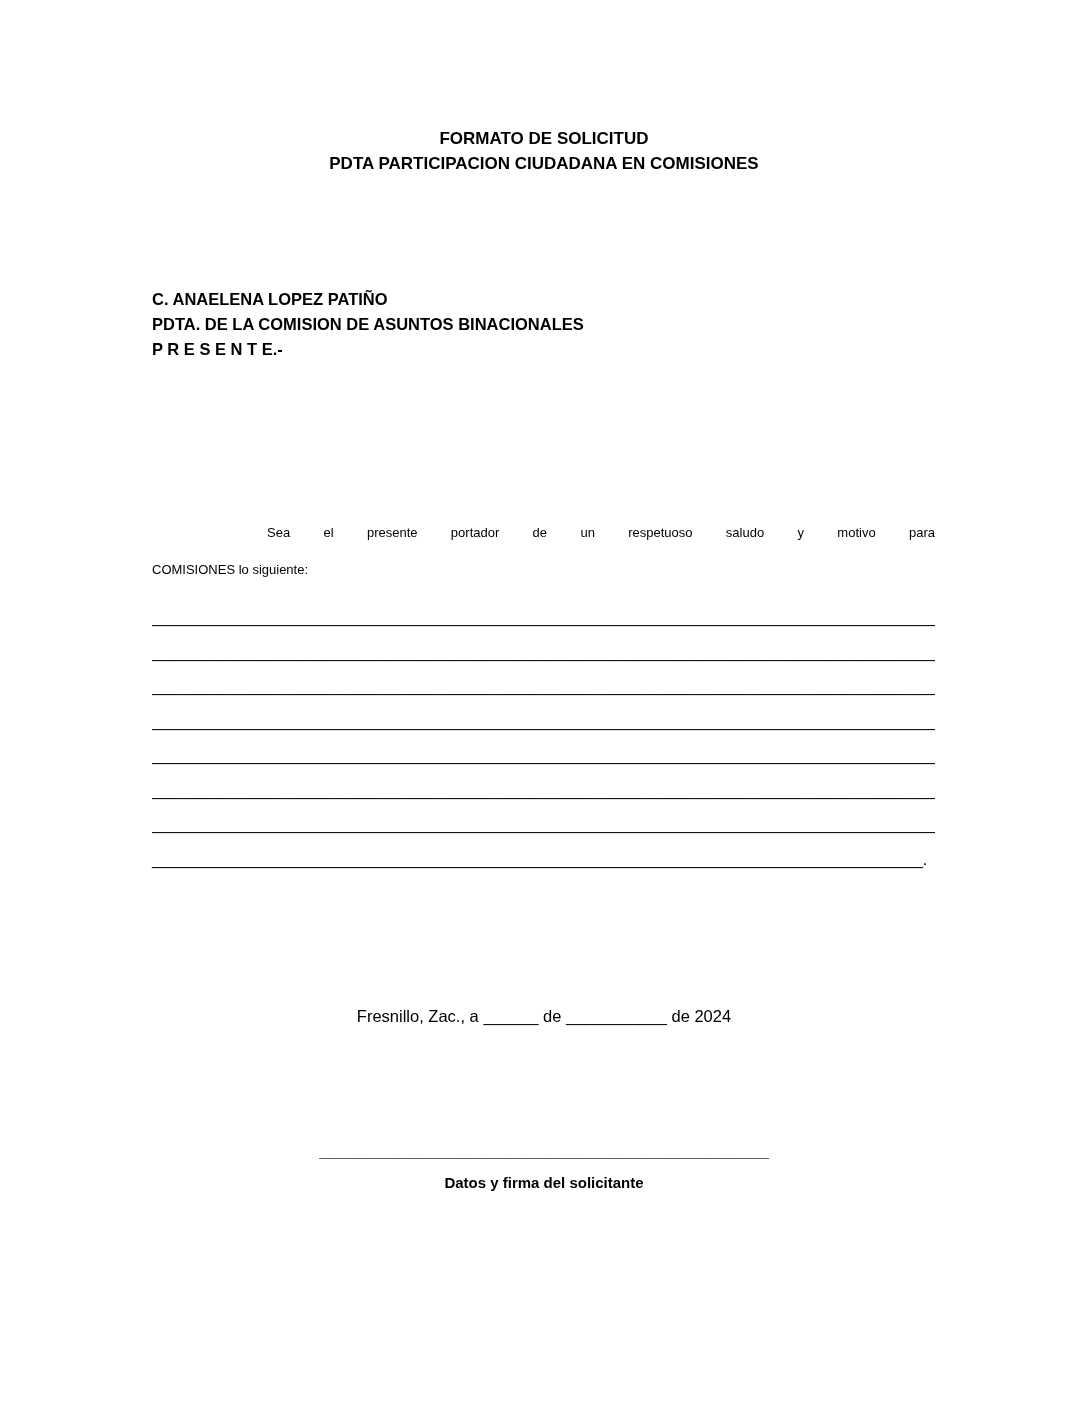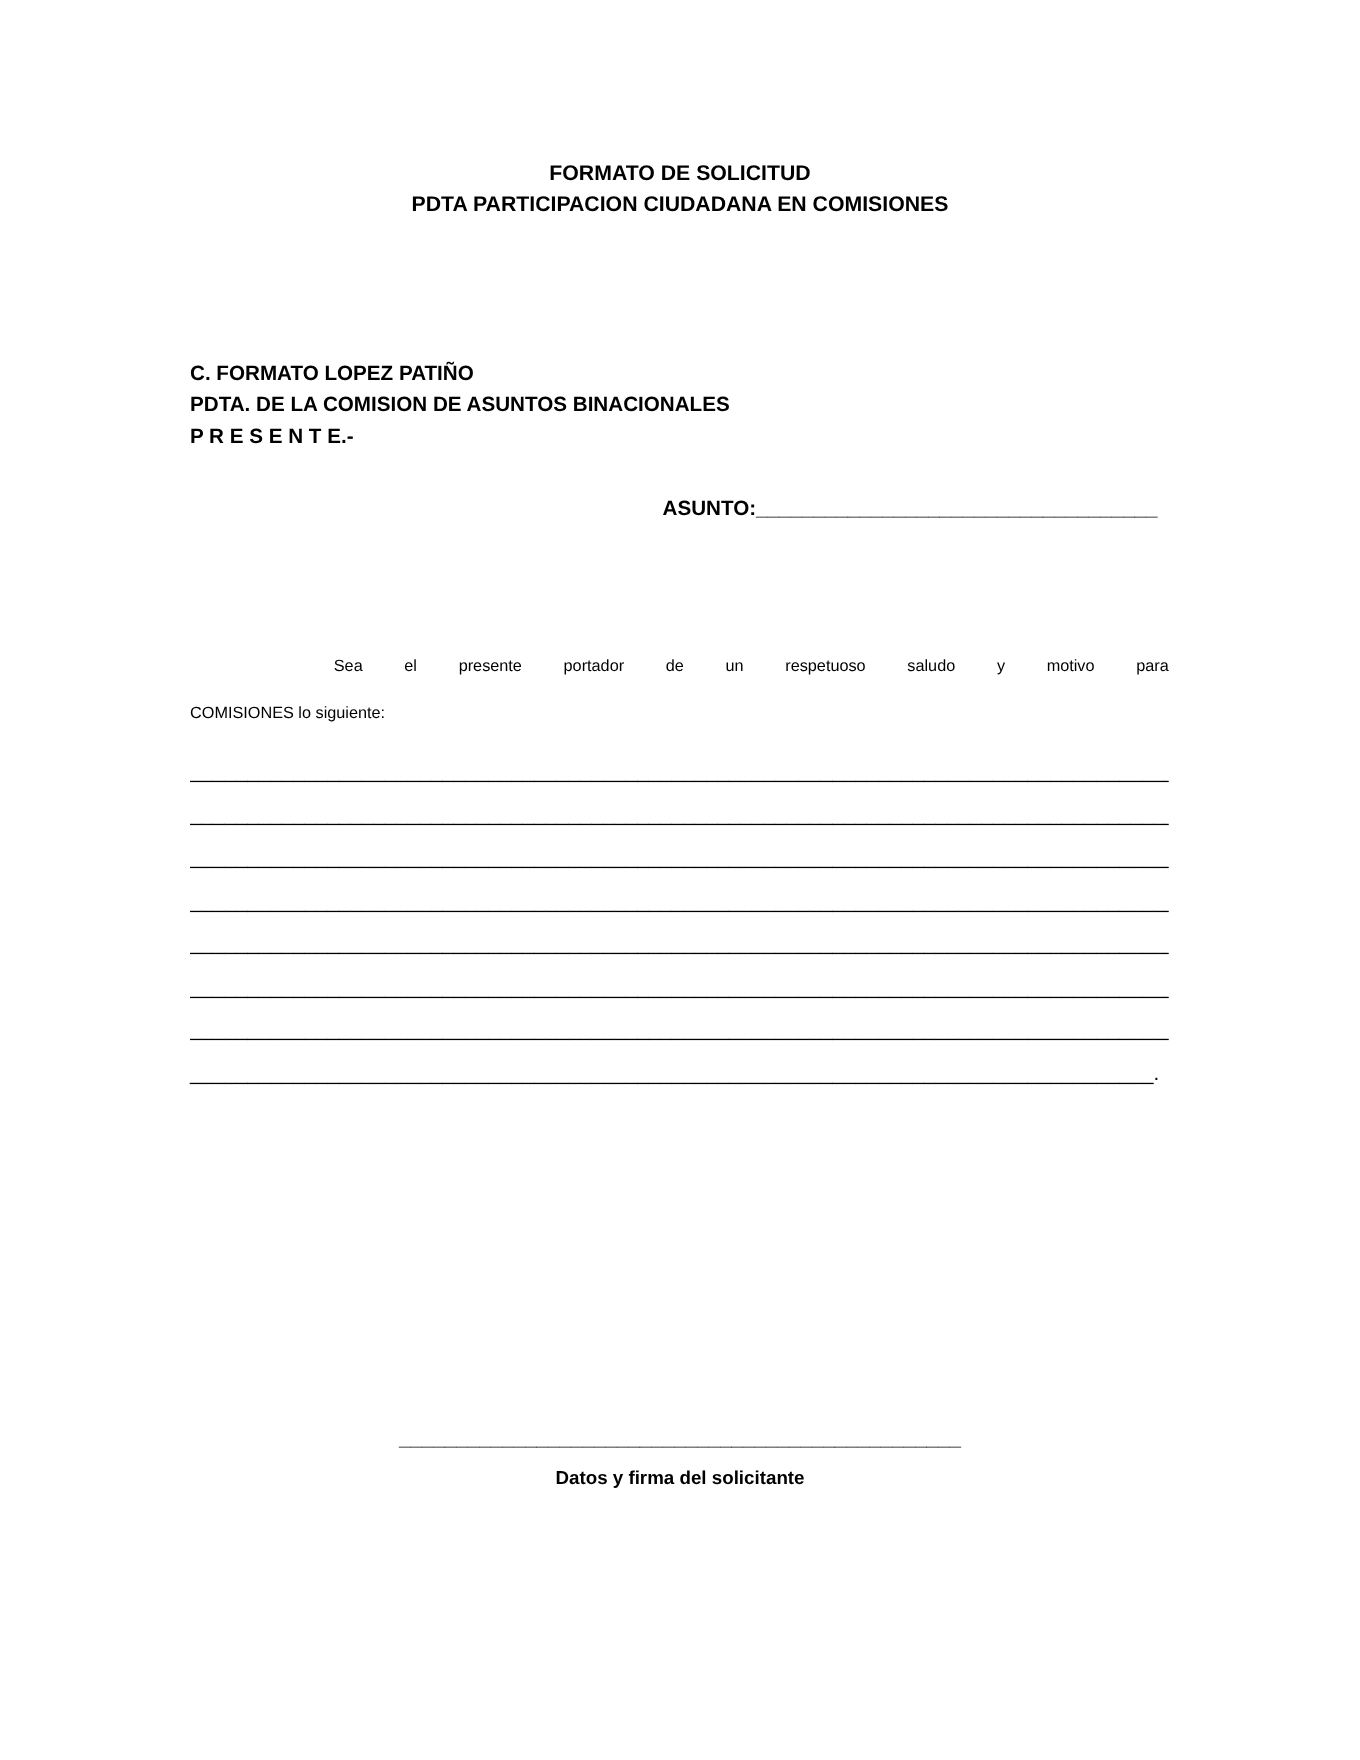--- a/index.html
+++ b/index.html
@@ -90,43 +90,41 @@
 <body>
 
 <div class="page">
 
   <div class="abs title-block">
     <div>FORMATO DE SOLICITUD</div>
     <div>PDTA PARTICIPACION CIUDADANA EN COMISIONES</div>
   </div>
 
   <div class="abs recipient-block">
-    <div>C. FORMATO LOPEZ PATIÑO</div>
+    <div>C. ANAELENA LOPEZ PATIÑO</div>
     <div>PDTA. DE LA COMISION DE ASUNTOS BINACIONALES</div>
     <div>P R E S E N T E.-</div>
   </div>
 
-  <div class="abs asunto-row">
-    <span>ASUNTO:</span><span>___________________________________</span>
-  </div>
 
   <div class="abs intro-block">
     <div class="intro-line1">Sea el presente portador de un respetuoso saludo y motivo para</div>
     <div class="intro-line2">COMISIONES lo siguiente:</div>
   </div>
 
   <div class="abs blank-lines">
     <div class="blank-line">________________________________________________________________________________________</div>
     <div class="blank-line">________________________________________________________________________________________</div>
     <div class="blank-line">________________________________________________________________________________________</div>
     <div class="blank-line">________________________________________________________________________________________</div>
     <div class="blank-line">________________________________________________________________________________________</div>
     <div class="blank-line">________________________________________________________________________________________</div>
     <div class="blank-line">________________________________________________________________________________________</div>
     <div class="blank-line last">____________________________________________________________________________________.</div>
   </div>
 
+  <div class="abs date-line">Fresnillo, Zac., a ______ de ___________ de 2024</div>
 
   <div class="abs signature-line">_________________________________________________</div>
 
   <div class="abs signature-caption">Datos y firma del solicitante</div>
 
 </div>
 
 </body></html>

